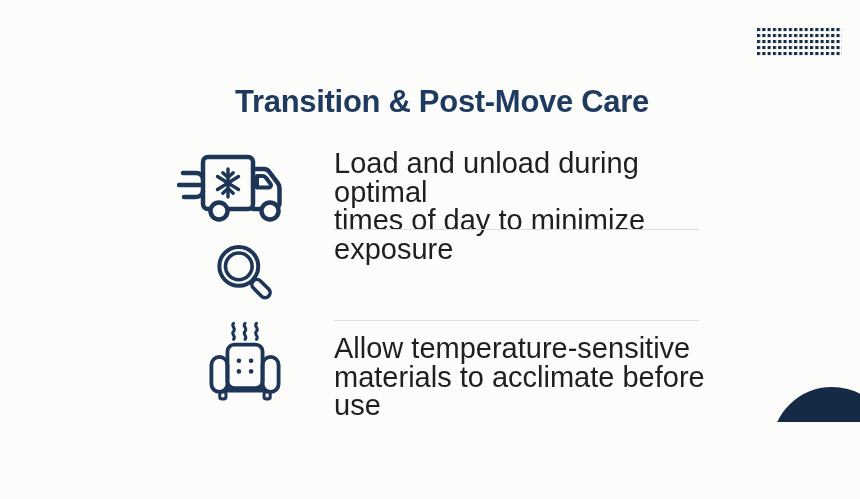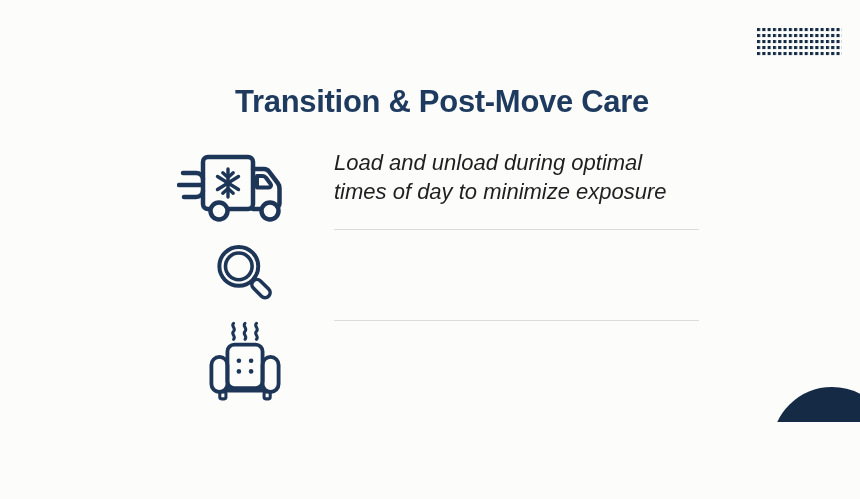--- a/index.html
+++ b/index.html
@@ -32,21 +32,21 @@
     position:absolute;left:0;top:84px;width:836px;text-align:center;
     font-size:31px;font-weight:700;letter-spacing:-0.3px;color:var(--accent-navy);
   }
   
   .icon{position:absolute;color:var(--icon-navy);}
   .icon.truck{left:153px;top:151px;}
   .icon.magnifier{left:186px;top:239px;}
   .icon.armchair{left:179px;top:321px;}
   .item-text{
     position:absolute;left:310px;width:400px;
-    font-size:22px;line-height:28.5px;color:var(--body-text);white-space:pre-line;font-style:italic;
+    font-size:29px;line-height:28.5px;color:var(--body-text);white-space:pre-line;
   }
   .item-text.t1{top:149px;}
   .item-text.t2{top:241px;}
   .item-text.t3{top:334px;}
   .divider{position:absolute;left:310px;width:365px;height:1px;background:var(--divider);}
   .divider.d1{top:229px;}
   .divider.d2{top:320px;}
   svg{display:block;}
 </style>
 </head>
@@ -139,14 +139,16 @@
 
       <rect x="11" y="47" width="21" height="46" rx="10.5" stroke-width="5"></rect>
       <rect x="78" y="47" width="21" height="46" rx="10.5" stroke-width="5"></rect>
 
       <path d="M30 90.5 H80" stroke-width="6"></path>
 
       <rect x="22" y="93" width="8" height="9" rx="2" stroke-width="4"></rect>
       <rect x="80" y="93" width="8" height="9" rx="2" stroke-width="4"></rect>
     </svg>
   </div>
+  <p class="item-text t3">Allow temperature-sensitive
+materials to acclimate before use</p>
 
 </div>
 
 </body></html>

